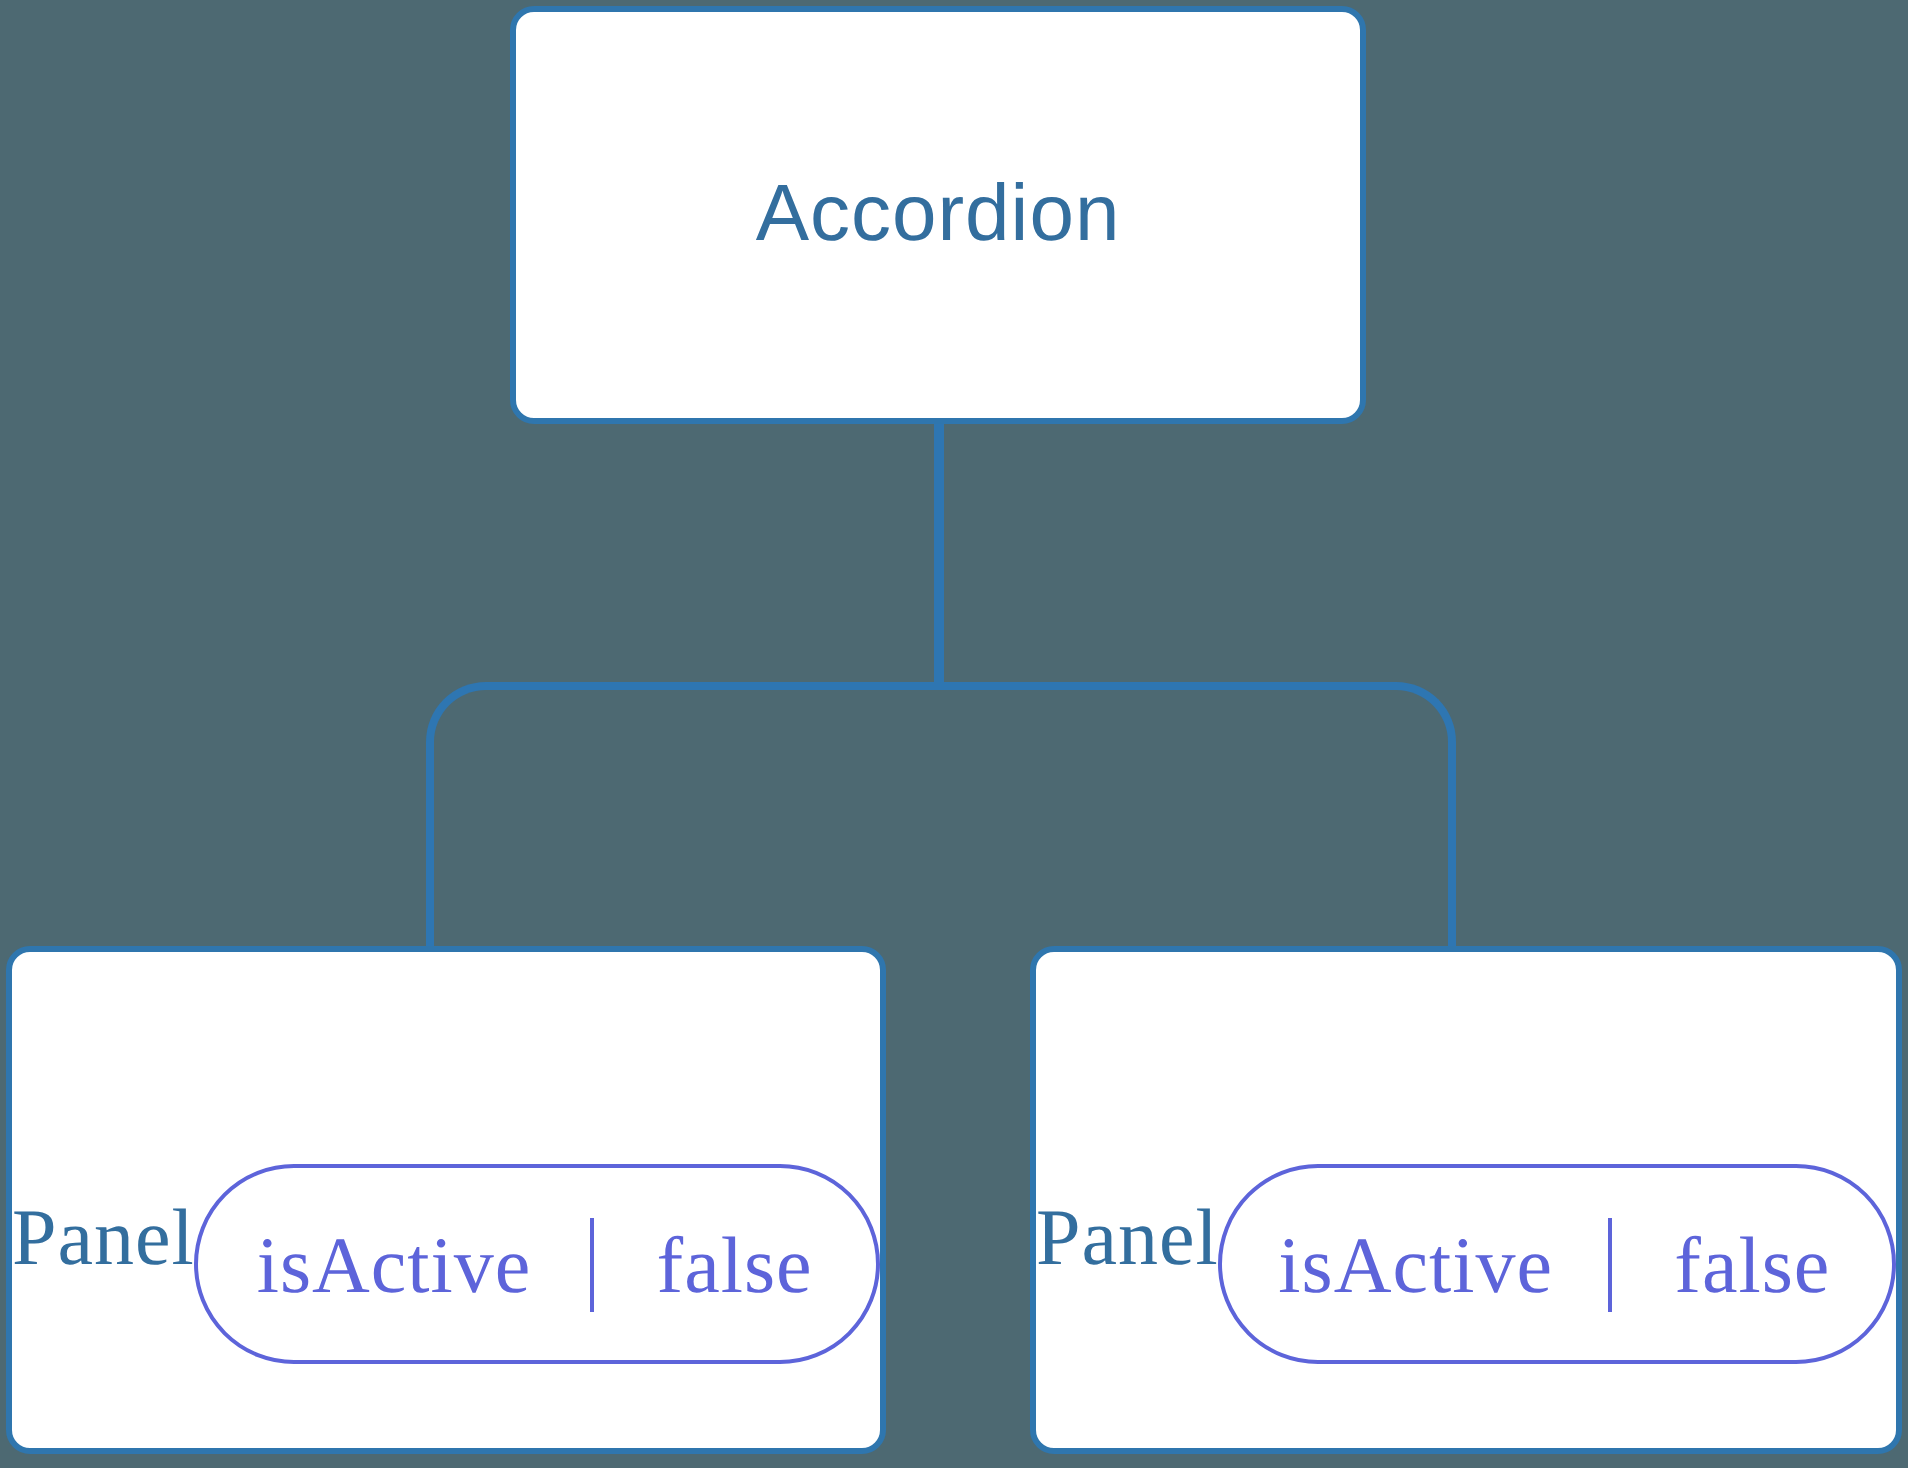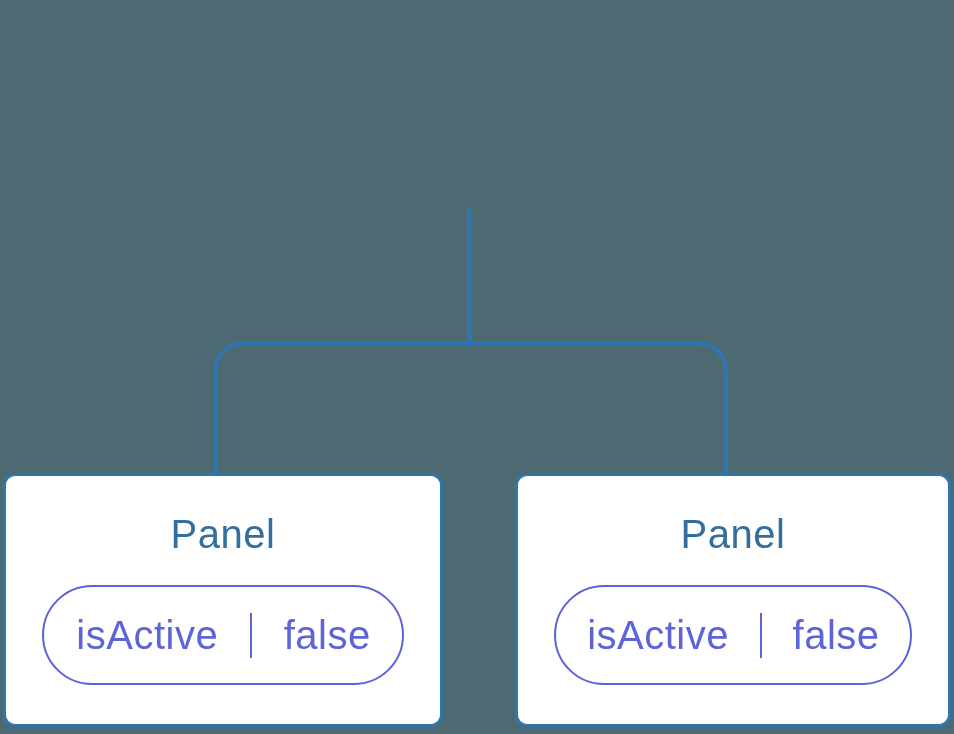--- a/index.html
+++ b/index.html
@@ -60,23 +60,23 @@
   .node-title {
     color: var(--node-text);
     font-size: 40px;
     font-weight: 500;
     letter-spacing: 0.5px;
   }
   .node-panel {
     top: 473px;
     height: 254px;
     display: flex;
-    flex-direction: column;
     align-items: center;
     padding-top: 36px;
+    font-family: Liberation Serif, serif;
   }
   .node-panel-left  { left: 3px;   width: 440px; }
   .node-panel-right { left: 515px; width: 436px; }
   .state-pill {
     margin-top: 28px;
     width: calc(100% - 72px);
     height: 100px;
     border: 2px solid var(--state-accent);
     border-radius: 999px;
     display: flex;
@@ -101,20 +101,23 @@
   }
 </style>
 </head>
 <body>
 
 <div class="stage">
 
   <div class="stem"></div>
   <div class="branch"></div>
 
+  <div class="node node-root">
+    <span class="node-title">Accordion</span>
+  </div>
 
   <div class="node node-panel node-panel-left">
     <span class="node-title">Panel</span>
     <div class="state-pill">
       <div class="state-cell state-key">isActive</div>
       <div class="state-cell state-value">false</div>
     </div>
   </div>
 
   <div class="node node-panel node-panel-right">

